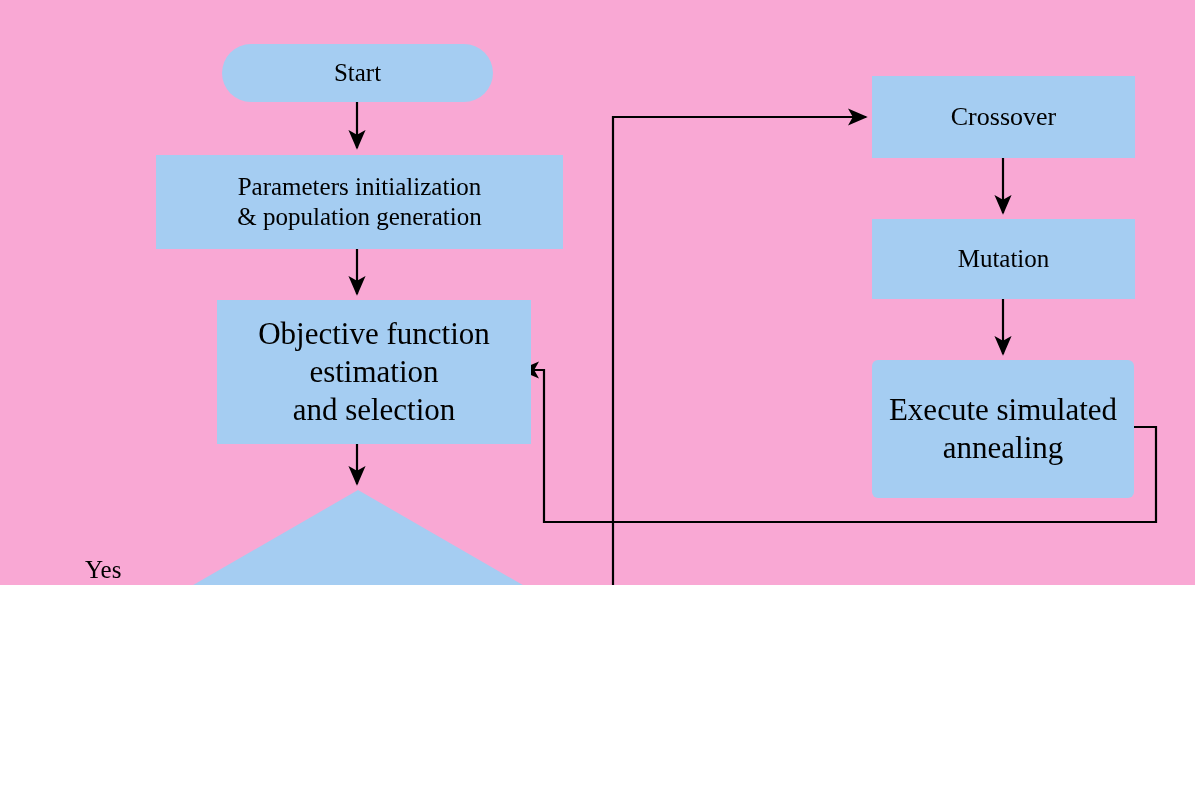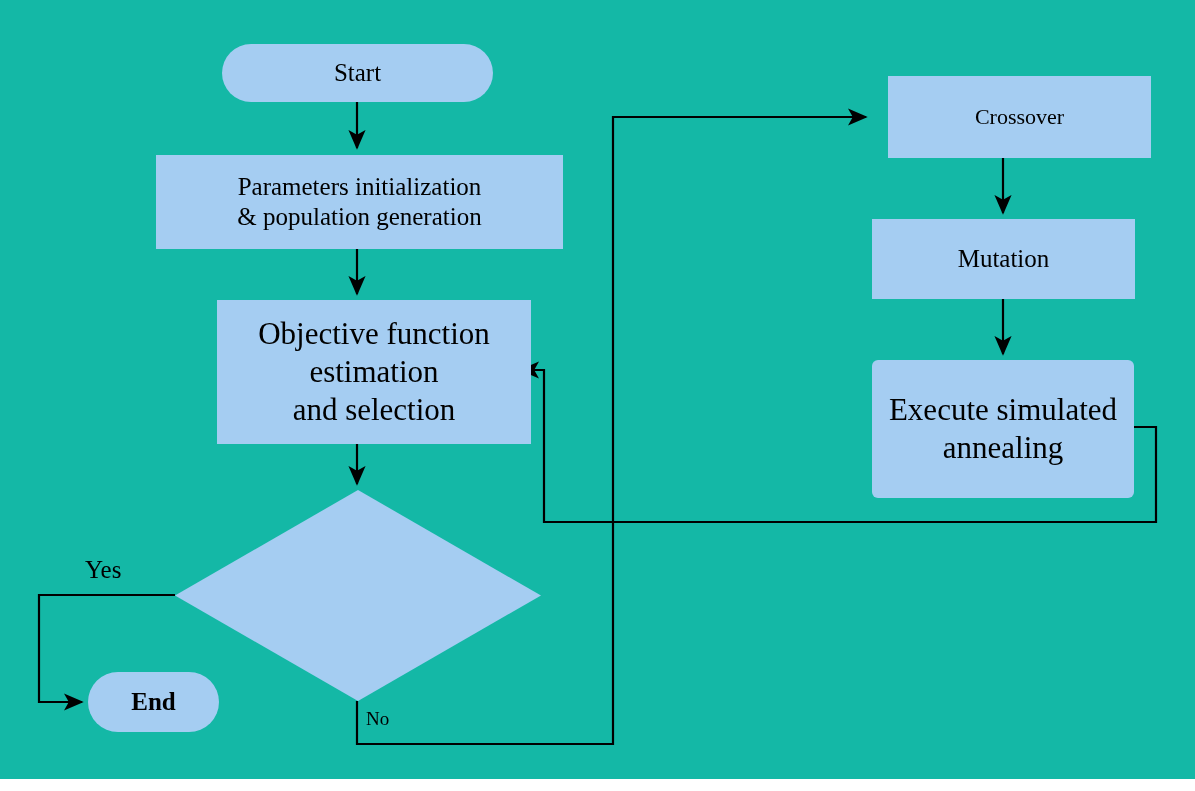--- a/index.html
+++ b/index.html
@@ -8,22 +8,22 @@
     padding: 0;
     background: #ffffff;
   }
   body {
     font-family: "Liberation Serif", "DejaVu Serif", serif;
     color: #000000;
   }
   #canvas {
     position: relative;
     width: 1195px;
-    height: 779px;
-    background: #14b8a6;
+    height: 585px;
+    background: #f9a8d4;
     overflow: hidden;
   }
   #edges {
     position: absolute;
     left: 0;
     top: 0;
     width: 1195px;
     height: 791px;
     pointer-events: none;
   }
@@ -89,21 +89,21 @@
   </svg>
   <div id="node-layer">
       <div class="node terminator" style="left: 222px; top: 44px; width: 271px; height: 58px; font-size: 25px;"><span>Start</span></div>
       <div class="node process" style="left: 156px; top: 155px; width: 407px; height: 94px; font-size: 25px; text-align: center;"><span>Parameters initialization
 &amp; population generation</span></div>
       <div class="node process" style="left: 217px; top: 300px; width: 314px; height: 144px; font-size: 31px;"><span>Objective function
 estimation
 and selection</span></div>
       <div class="node decision" style="left: 175px; top: 490px; width: 366px; height: 211px; font-size: 25px;"><div class="decision-shape"></div></div>
       <div class="node terminator" style="left: 88px; top: 672px; width: 131px; height: 60px; font-size: 25px; font-weight: bold;"><span>End</span></div>
-      <div class="node process" style="left: 872px; top: 76px; width: 263px; height: 82px; font-size: 22px; margin-left: 16px;"><span>Crossover</span></div>
+      <div class="node process" style="left: 872px; top: 76px; width: 263px; height: 82px; font-size: 26px;"><span>Crossover</span></div>
       <div class="node process" style="left: 872px; top: 219px; width: 263px; height: 80px; font-size: 25px; text-align: center;"><span>Mutation</span></div>
       <div class="node process" style="left: 872px; top: 360px; width: 262px; height: 138px; font-size: 31px; border-radius: 6px;"><span>Execute simulated
 annealing</span></div>
     </div>
   <div id="label-layer">
       <div class="edge-label" style="left: 85px; top: 556px; font-size: 25px;">Yes</div>
       <div class="edge-label" style="left: 366px; top: 708px; font-size: 19px;">No</div>
     </div>
 </div>
 

